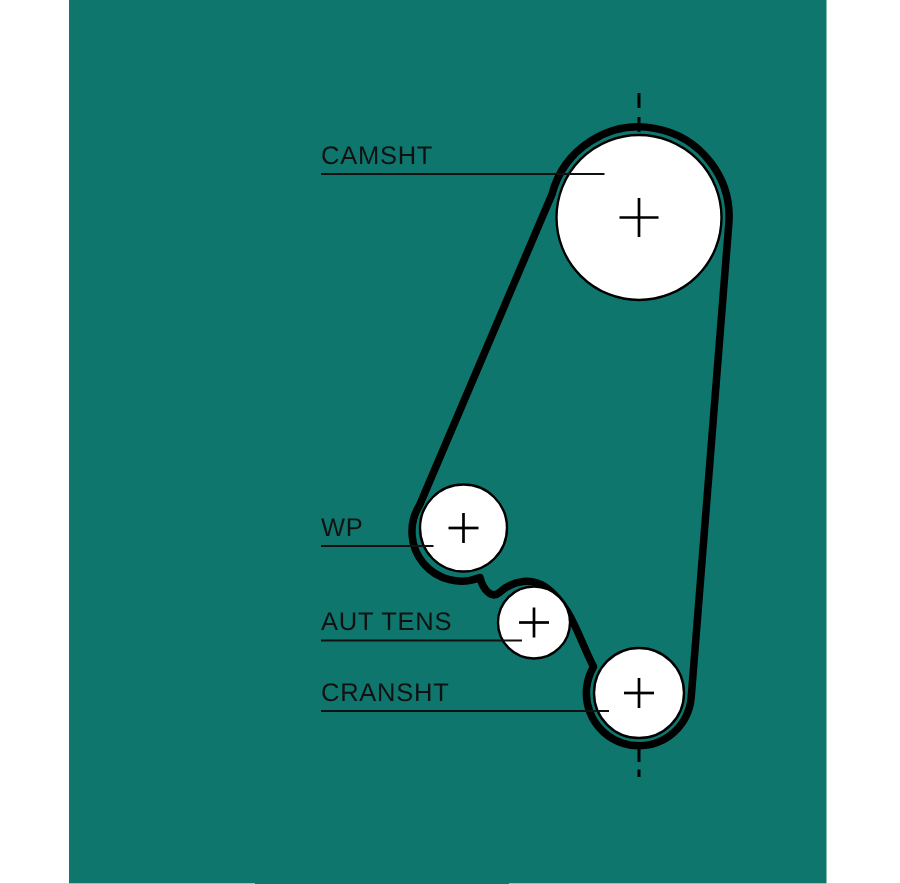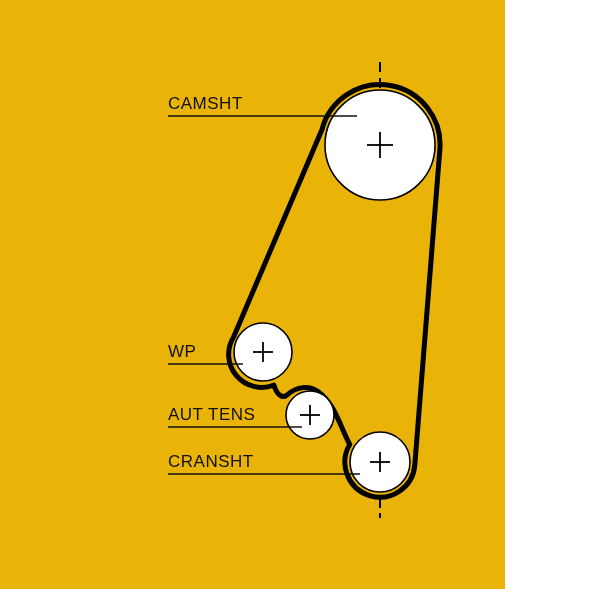--- a/index.html
+++ b/index.html
@@ -7,22 +7,23 @@
     padding: 0;
     background: #ffffff;
     width: 600px;
     height: 589px;
     font-family: "Liberation Sans", sans-serif;
   }
   .diagram-wrap {
     width: 505px;
     height: 589px;
     position: relative;
-    background: #eab308;
+    background: #0f766e;
     overflow: hidden;
+    margin-left: 46px;
   }
   svg text {
     font-family: "Liberation Sans", sans-serif;
     font-size: 17px;
     letter-spacing: 0.5px;
     fill: #111111;
   }
 </style>
 </head>
 <body>

